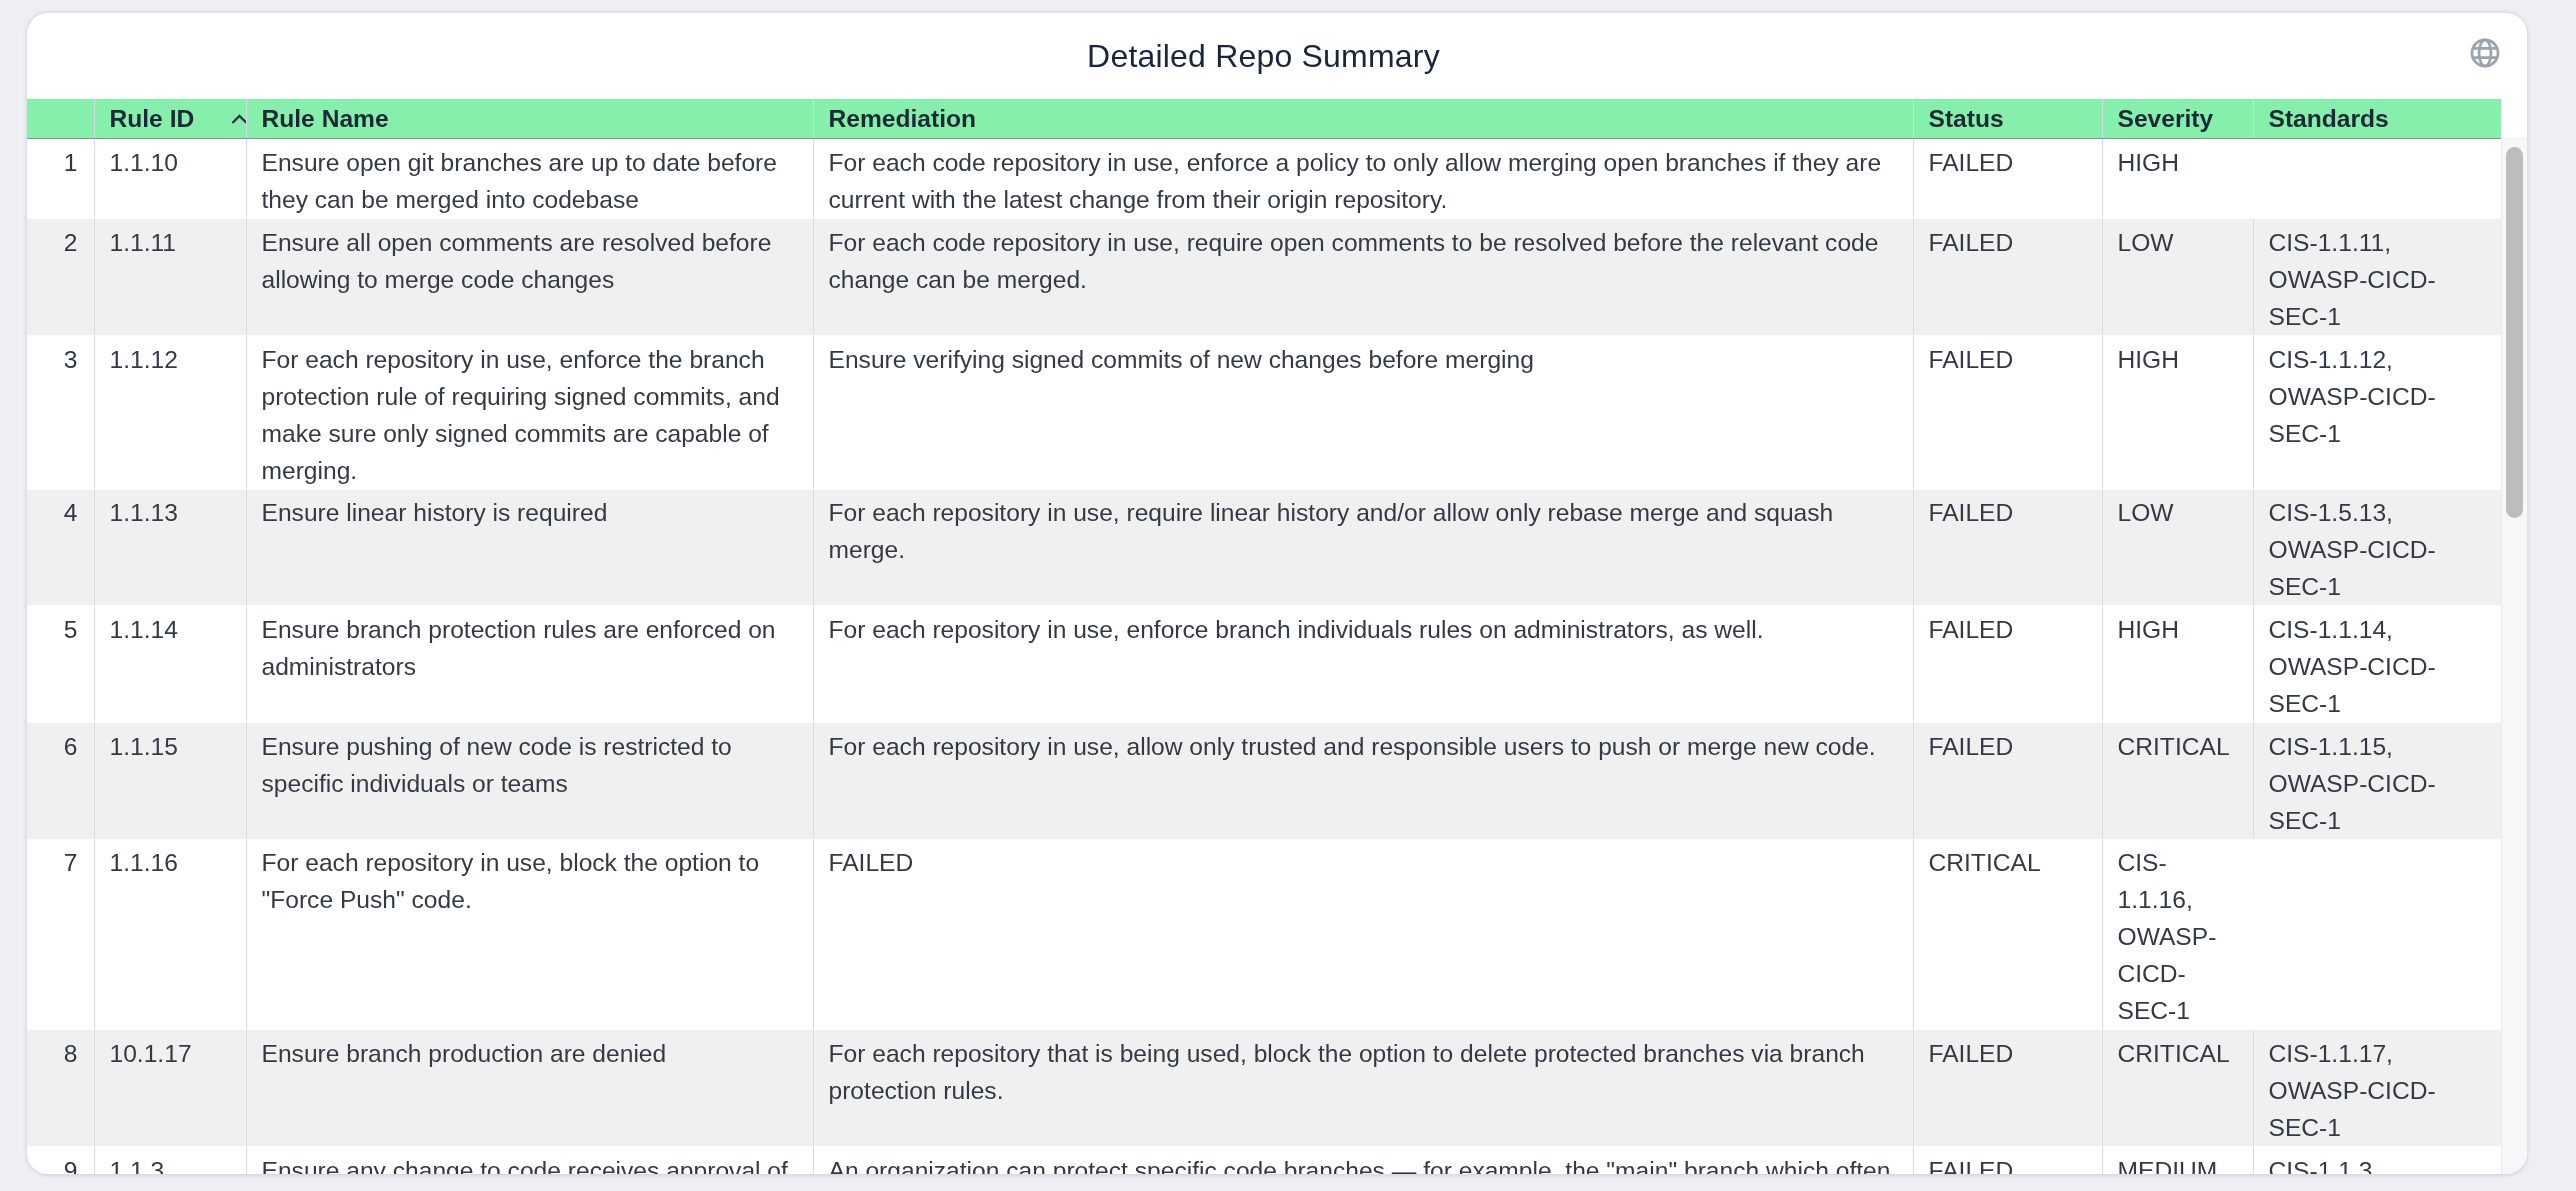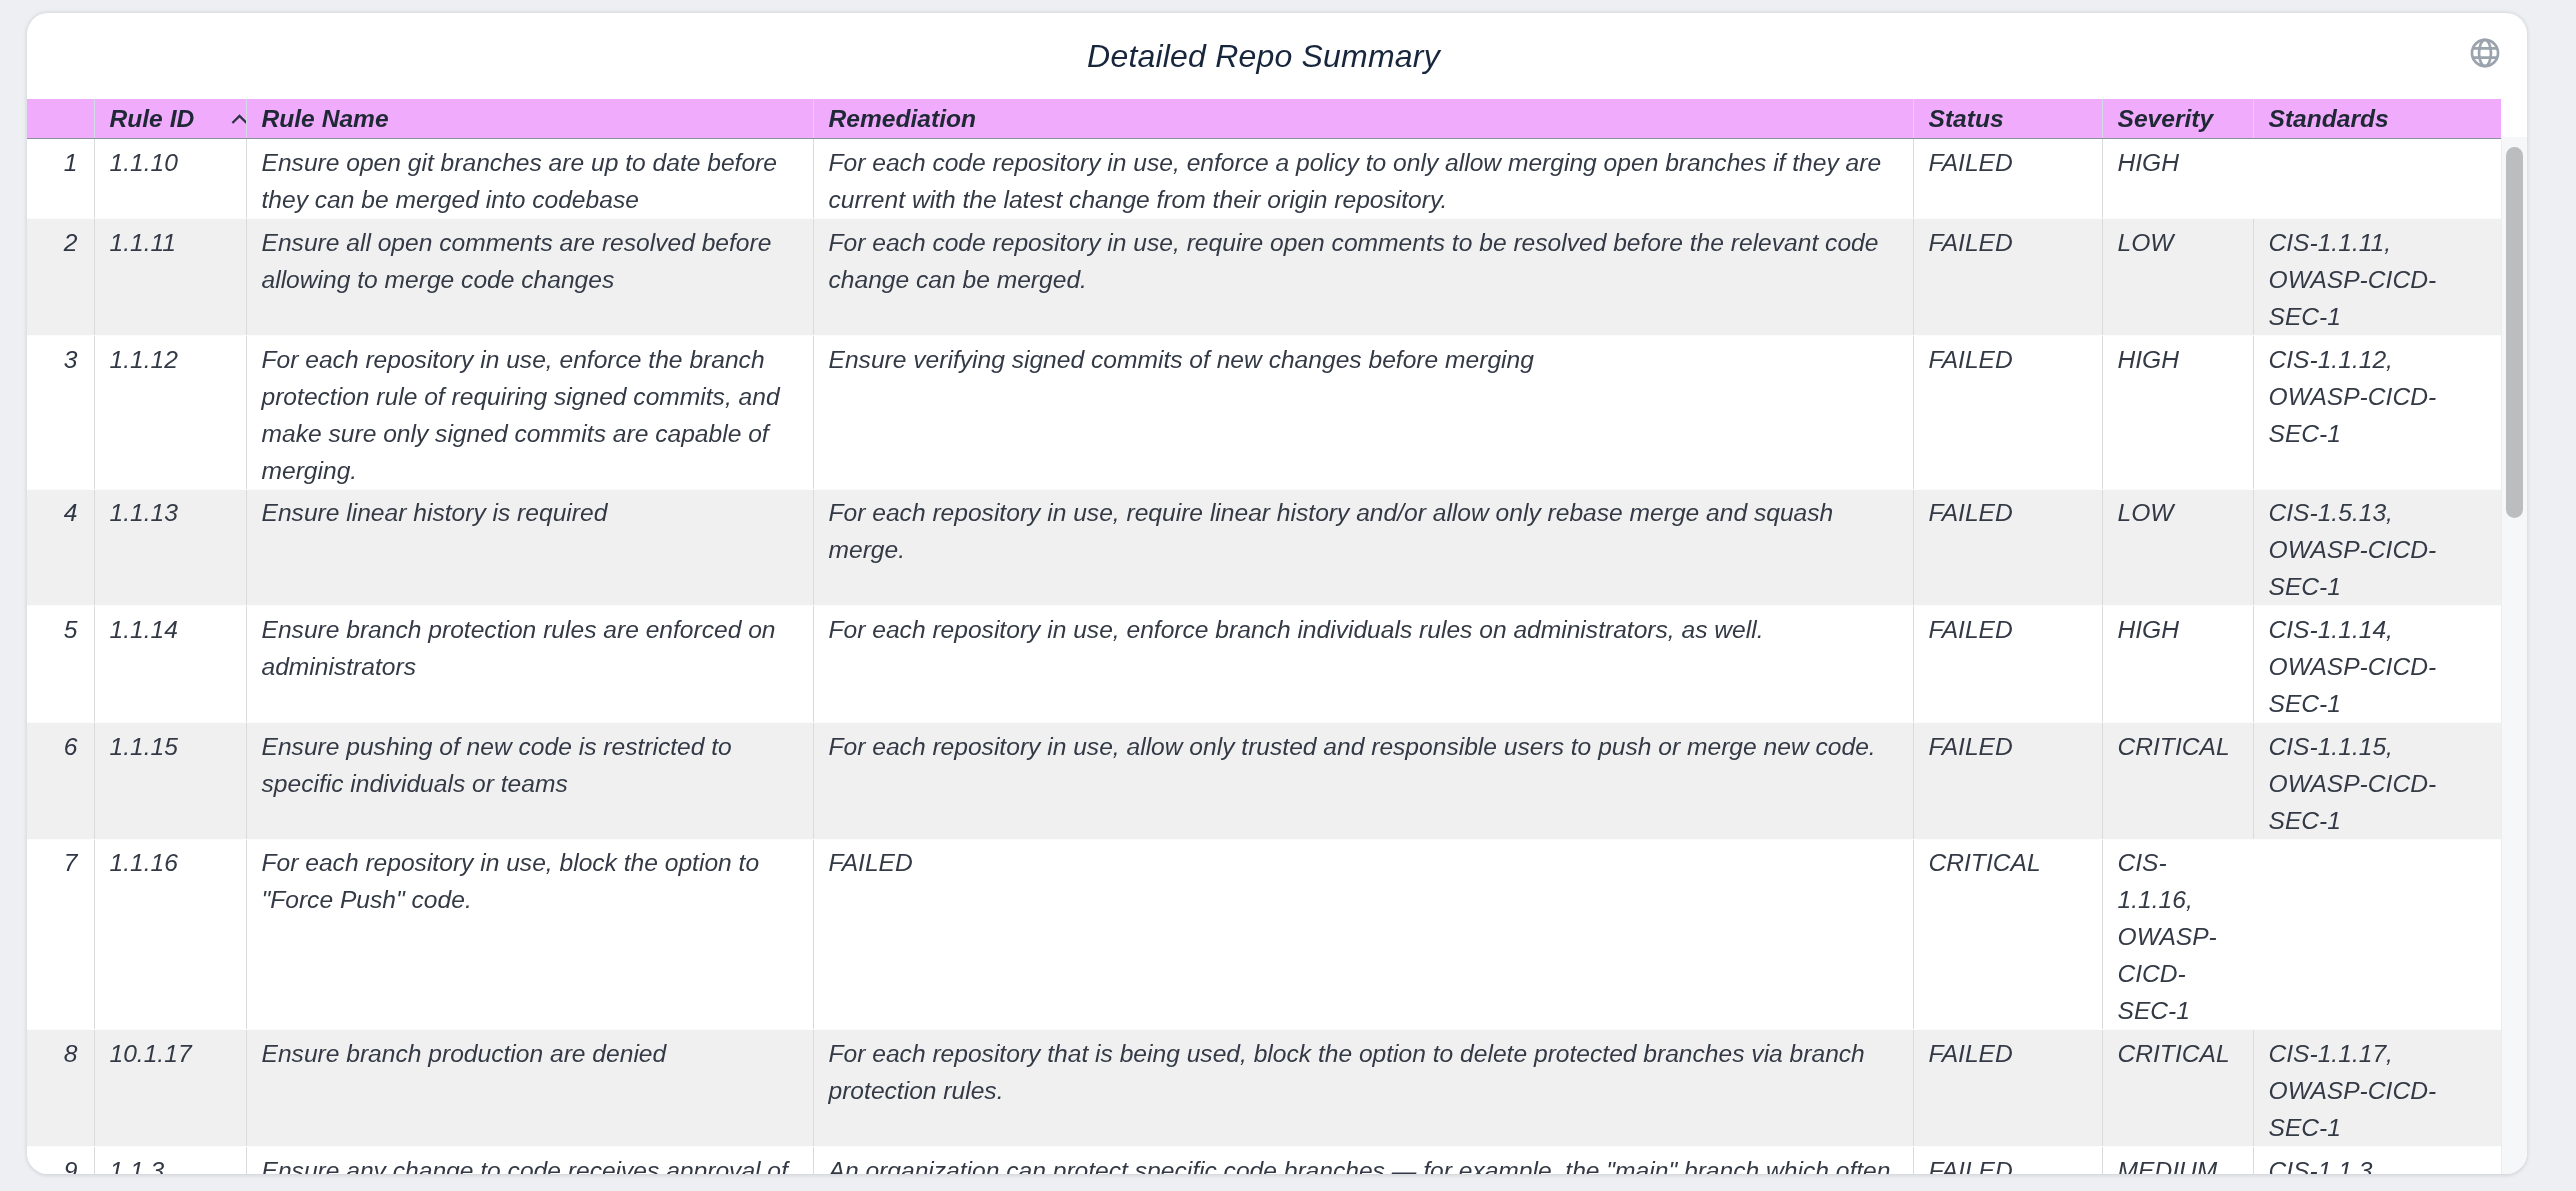--- a/index.html
+++ b/index.html
@@ -9,40 +9,39 @@
     font-family: "Liberation Sans", sans-serif;
     overflow: hidden;
     position: relative;
   }
   .card {
     position: absolute; left: 26.5px; top: 13.3px;
     width: 2500px; height: 1161px;
     background: #ffffff; border-radius: 21px;
     box-shadow: 0 0.9px 4.7px rgba(16,24,40,.16);
     overflow: hidden;
-    font-style: italic;
   }
   .card-header {
     position: absolute; top: 0; left: 0; width: 2474px; height: 86px;
     display: flex; align-items: center; justify-content: center;
   }
   .page-title { font-size: 32px; font-weight: 500; color: #17263c; letter-spacing: 0.2px; }
   .globe-btn {
     position: absolute; top: 23px; right: 24.6px; width: 34px; height: 34px;
     color: #9ba3ad; cursor: pointer; background: none; border: none;
   }
   .globe-btn svg { width: 34px; height: 34px; display: block; }
 
   .grid-cols {
     display: grid;
     grid-template-columns: 67px 152px 567px 1100px 189px 151px 246px;
   }
   .thead {
     position: absolute; top: 86px; left: 0; width: 2474px; height: 40px;
-    background: #f0abfc; border-bottom: 1.9px solid #8a9099;
+    background: #86efac; border-bottom: 1.9px solid #8a9099;
   }
   .th {
     display: flex; align-items: center;
     padding: 0 15px; font-size: 24.6px; font-weight: bold; color: #1f2835;
     border-left: 1.9px solid #d3dce6; overflow: hidden; white-space: nowrap;
   }
   .th:first-child { border-left: none; }
   .sort-asc { margin-left: 36px; display: flex; align-items: center; }
 
   .tbody { position: absolute; top: 126px; left: 0; width: 2474px; }

